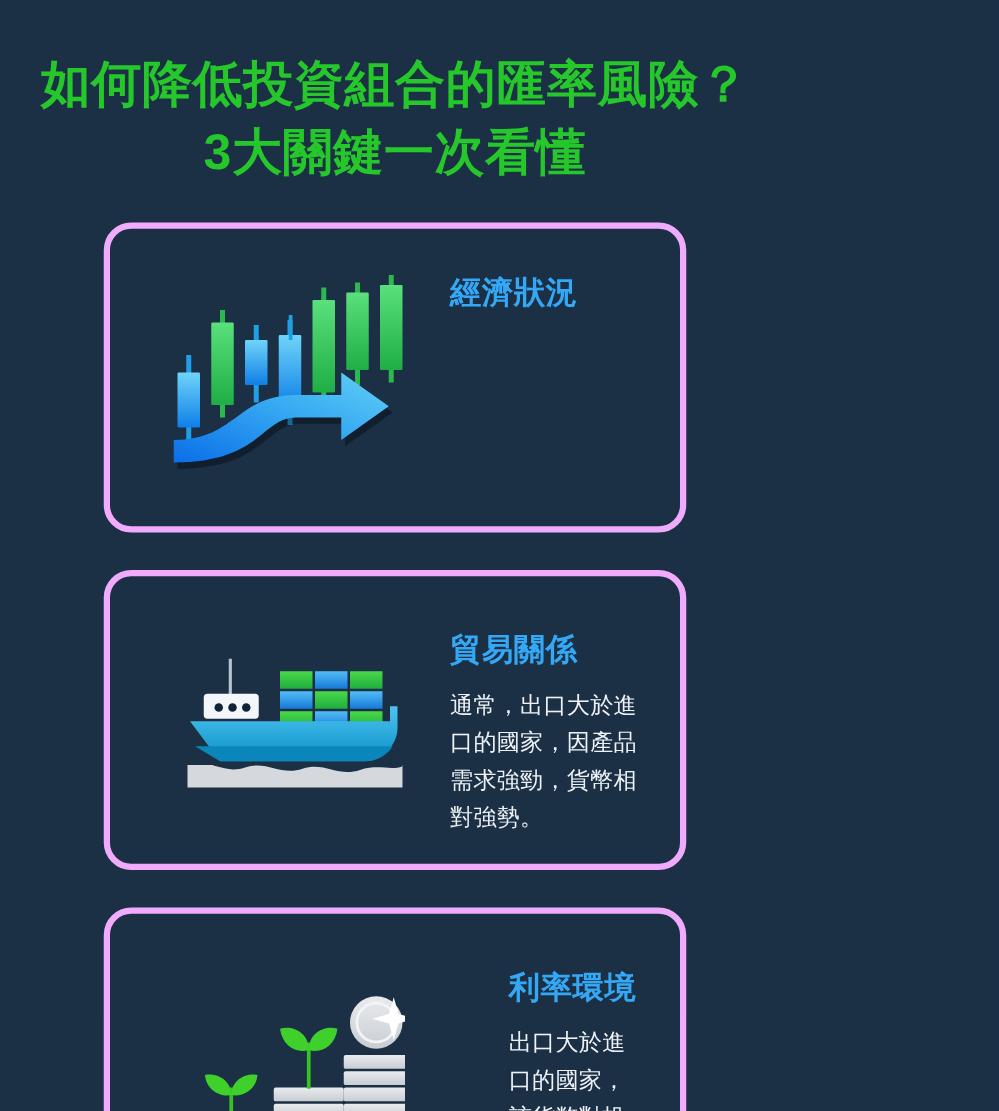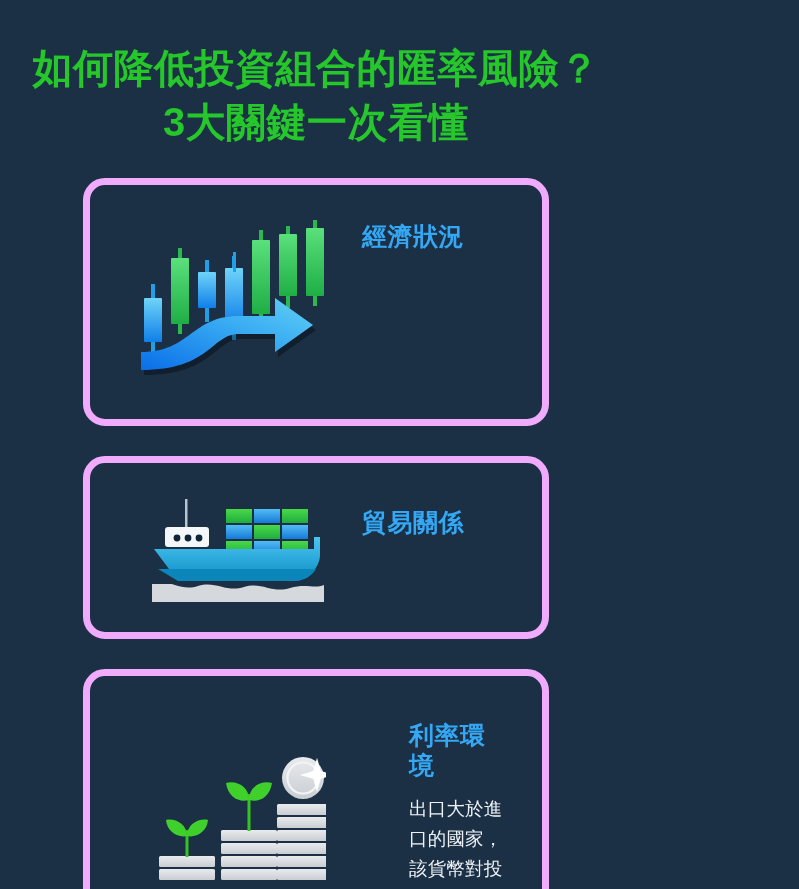--- a/index.html
+++ b/index.html
@@ -45,21 +45,21 @@
   .cards {
     margin-top: 32px;
     padding: 0 83px;
     display: flex;
     flex-direction: column;
     gap: 30px;
   }
 
   .card {
     position: relative;
-    border: 7px solid #f0abfc;
+    border: 5px solid #f0abfc;
     border-radius: 22px;
     background: #1b2f45;
     display: flex;
     align-items: flex-start;
     padding: 22px 26px 22px 24px;
   }
 
   .card-1 { min-height: 248px; }
   .card-2 { min-height: 165px; }
   .card-3 { min-height: 168px; gap: 47px; }
@@ -212,20 +212,21 @@
           <path d="M10 84 L168 84 C164 91 156 96 146 96 L30 96 L10 84 Z" fill="#0b86bb"></path>
 
           <path d="M4 99 L176 99 L176 117 L4 117 Z" fill="#d5d8dc"></path>
           <path d="M4 99 C22 93 32 107 50 101 C68 95 78 108 96 102 C114 96 124 109 142 103
                    C158 98 166 104 176 100 L176 99 L4 99 Z" fill="#1b2f45"></path>
         </svg>
       </div>
 
       <div class="card-body">
         <div class="card-heading">貿易關係</div>
+        <div class="card-text">通常，出口大於進口的國家，因產品需求強勁，貨幣相對強勢。</div>
       </div>
     </div>
 
     <div class="card card-3">
       <div class="card-icon">
         <svg class="icon-svg" width="175" height="130" viewBox="0 0 175 130">
           <defs>
             <linearGradient id="coinG" x1="0" y1="0" x2="0" y2="1">
               <stop offset="0%" stop-color="#e9ebee"></stop>
               <stop offset="100%" stop-color="#c9cdd2"></stop>

